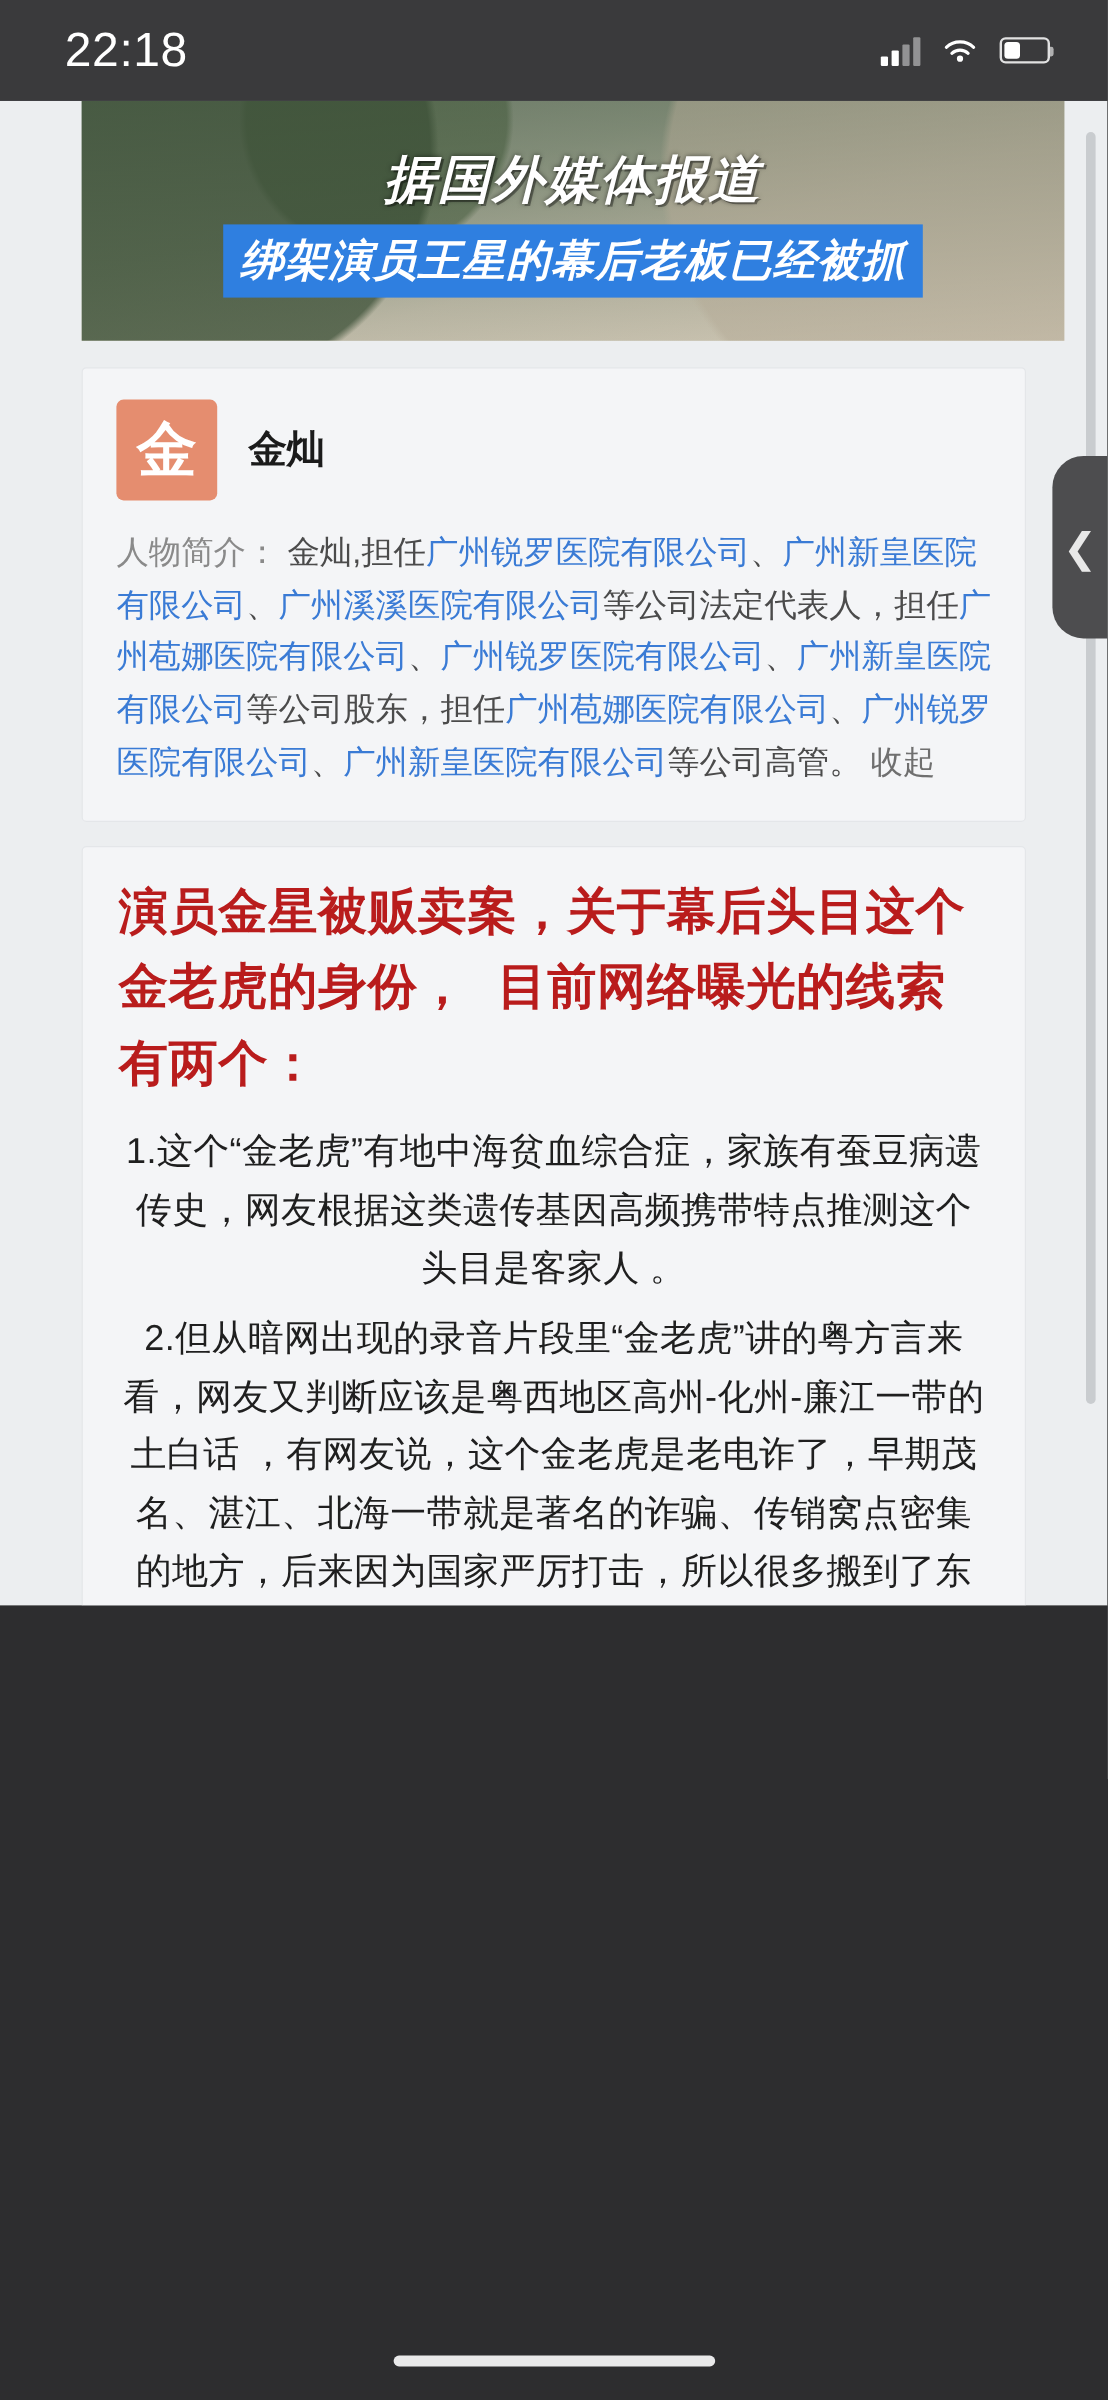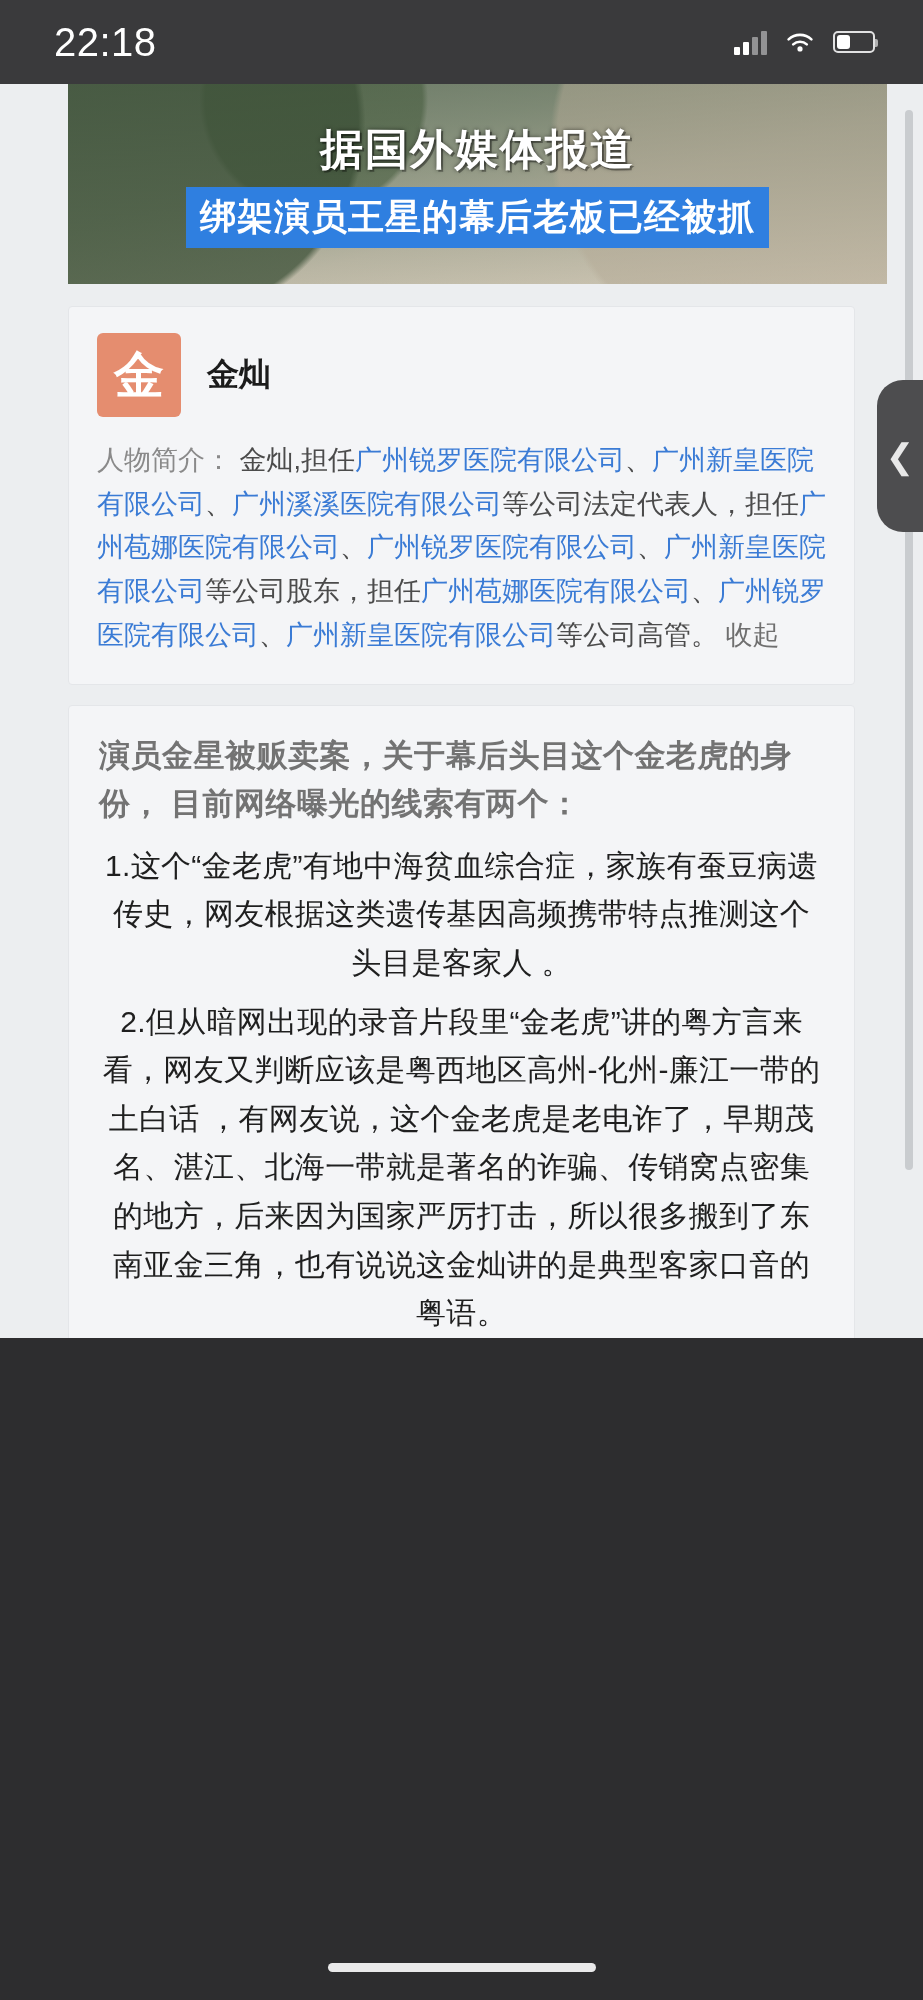--- a/index.html
+++ b/index.html
@@ -101,20 +101,21 @@
     padding: 0 0 0 0;
   }
 
   
   .banner {
     position: relative;
     margin: 0 36px 0 68px;
     height: 200px;
     background: linear-gradient(165deg, #7d8c7a 0%, #96a08b 35%, #b9b6a3 60%, #cfc7b4 100%);
     overflow: hidden;
+    font-style: italic;
   }
   .banner .trees {
     position: absolute;
     inset: 0;
     background:
       radial-gradient(circle at 12% 20%, rgba(60,80,55,.75) 0 26%, transparent 27%),
       radial-gradient(circle at 30% 8%, rgba(70,92,62,.6) 0 18%, transparent 19%),
       radial-gradient(circle at 86% 30%, rgba(180,170,150,.5) 0 30%, transparent 31%),
       linear-gradient(to bottom, rgba(90,105,85,.5), rgba(205,196,180,.2));
   }
@@ -197,25 +198,26 @@
   .article {
     margin: 20px 68px 0 68px;
     background: #f4f5f7;
     border: 1px solid #e4e6e9;
     border-radius: 4px;
     padding: 26px 30px 34px 30px;
     box-sizing: border-box;
   }
   .article h2 {
     margin: 0 0 14px 0;
-    font-size: 31px;
+    font-size: 41px;
     line-height: 1.55;
     font-weight: 700;
-    color: #737373;
+    color: #b91c1c;
     letter-spacing: .5px;
+    font-family: Liberation Mono, monospace;
   }
   .article p {
     margin: 10px 0 0 0;
     font-size: 30px;
     line-height: 1.62;
     color: #1f1f1f;
     letter-spacing: .3px;
     text-align: center;
   }
 

